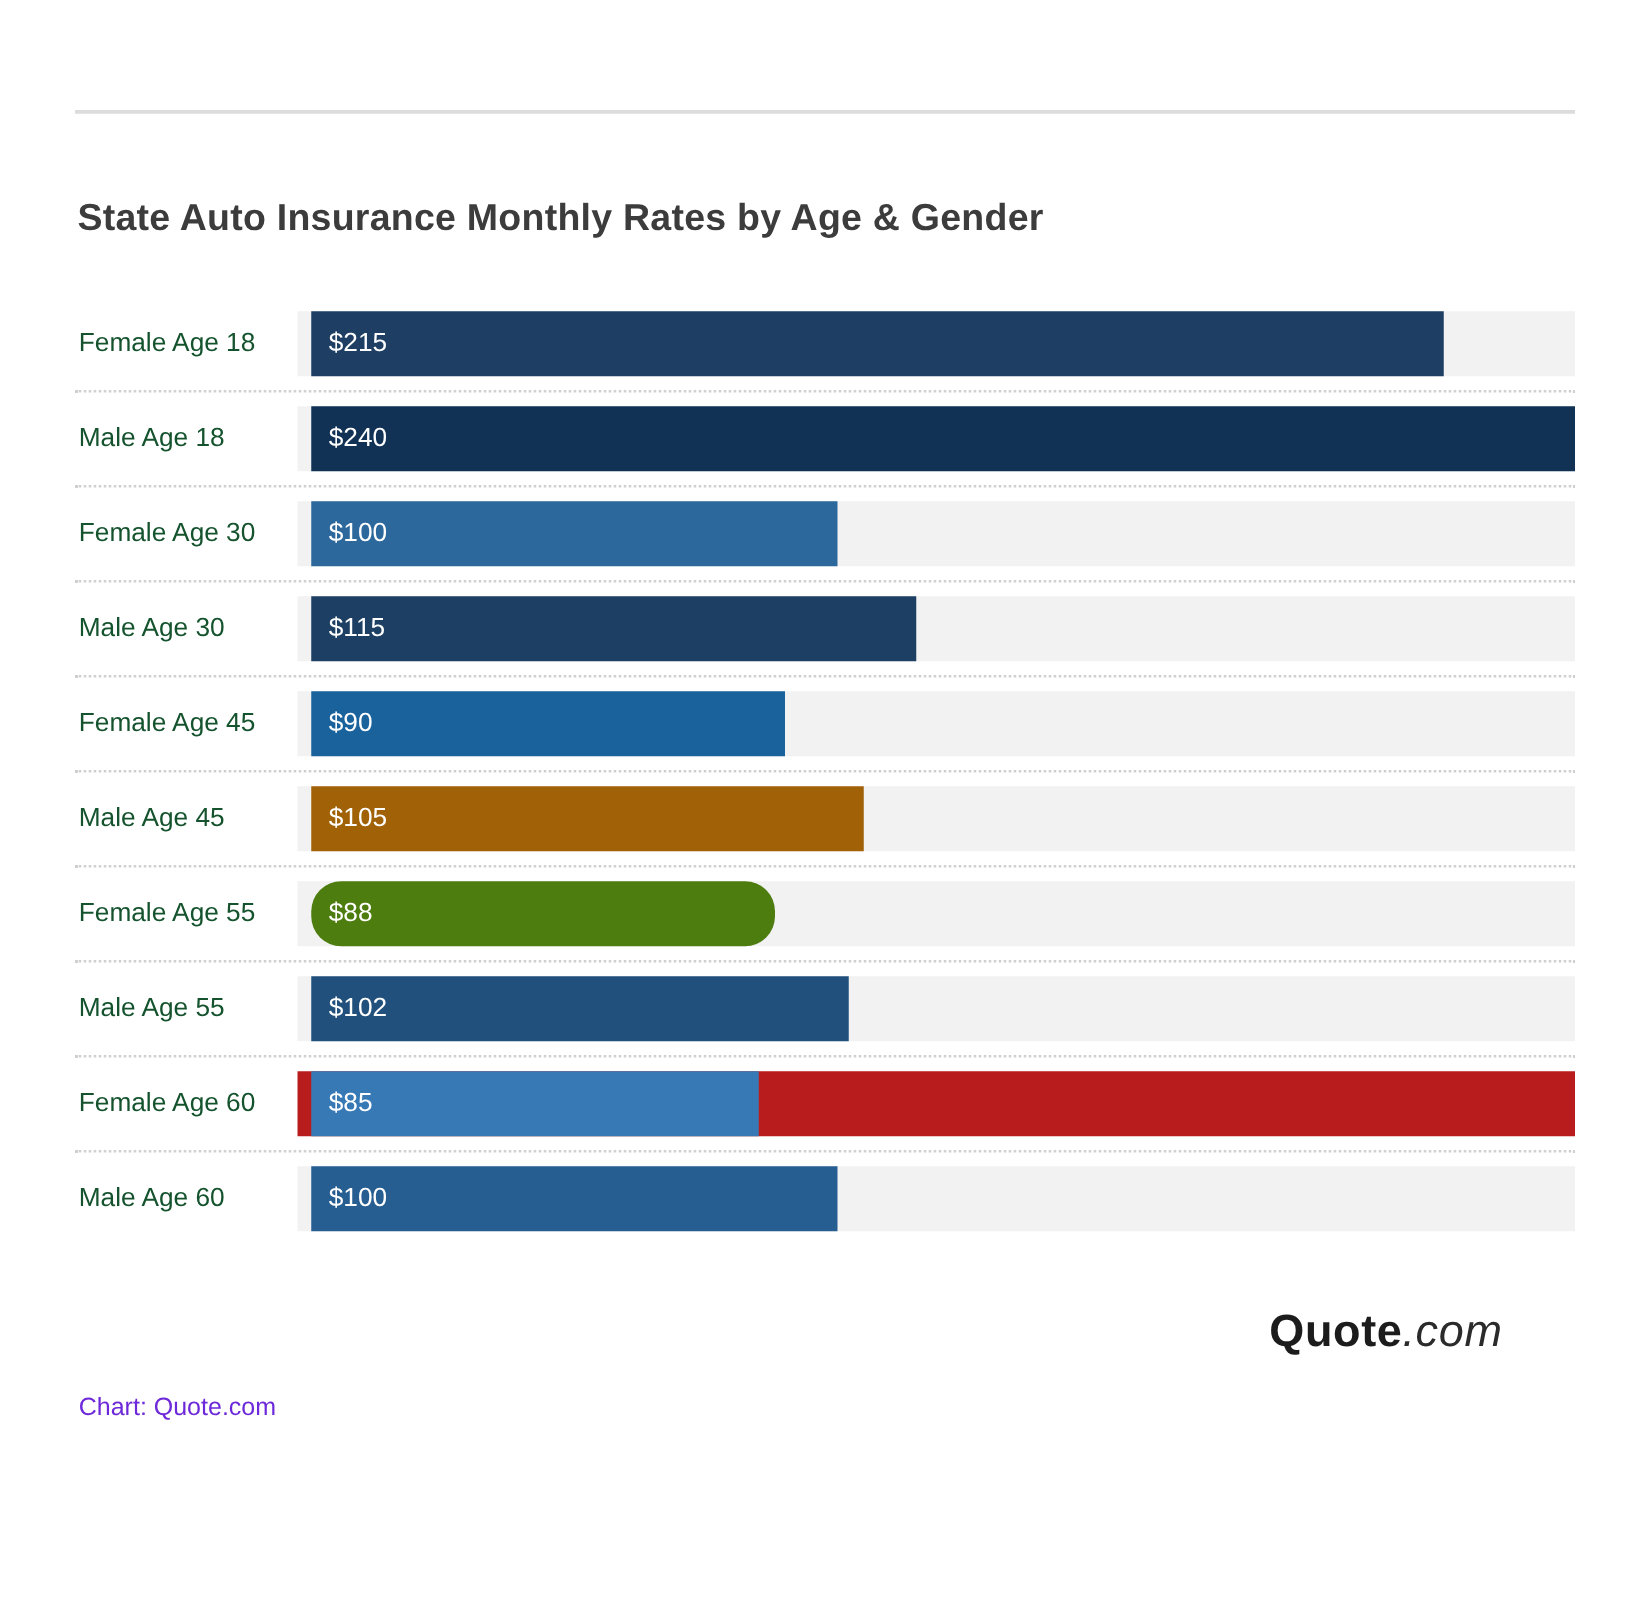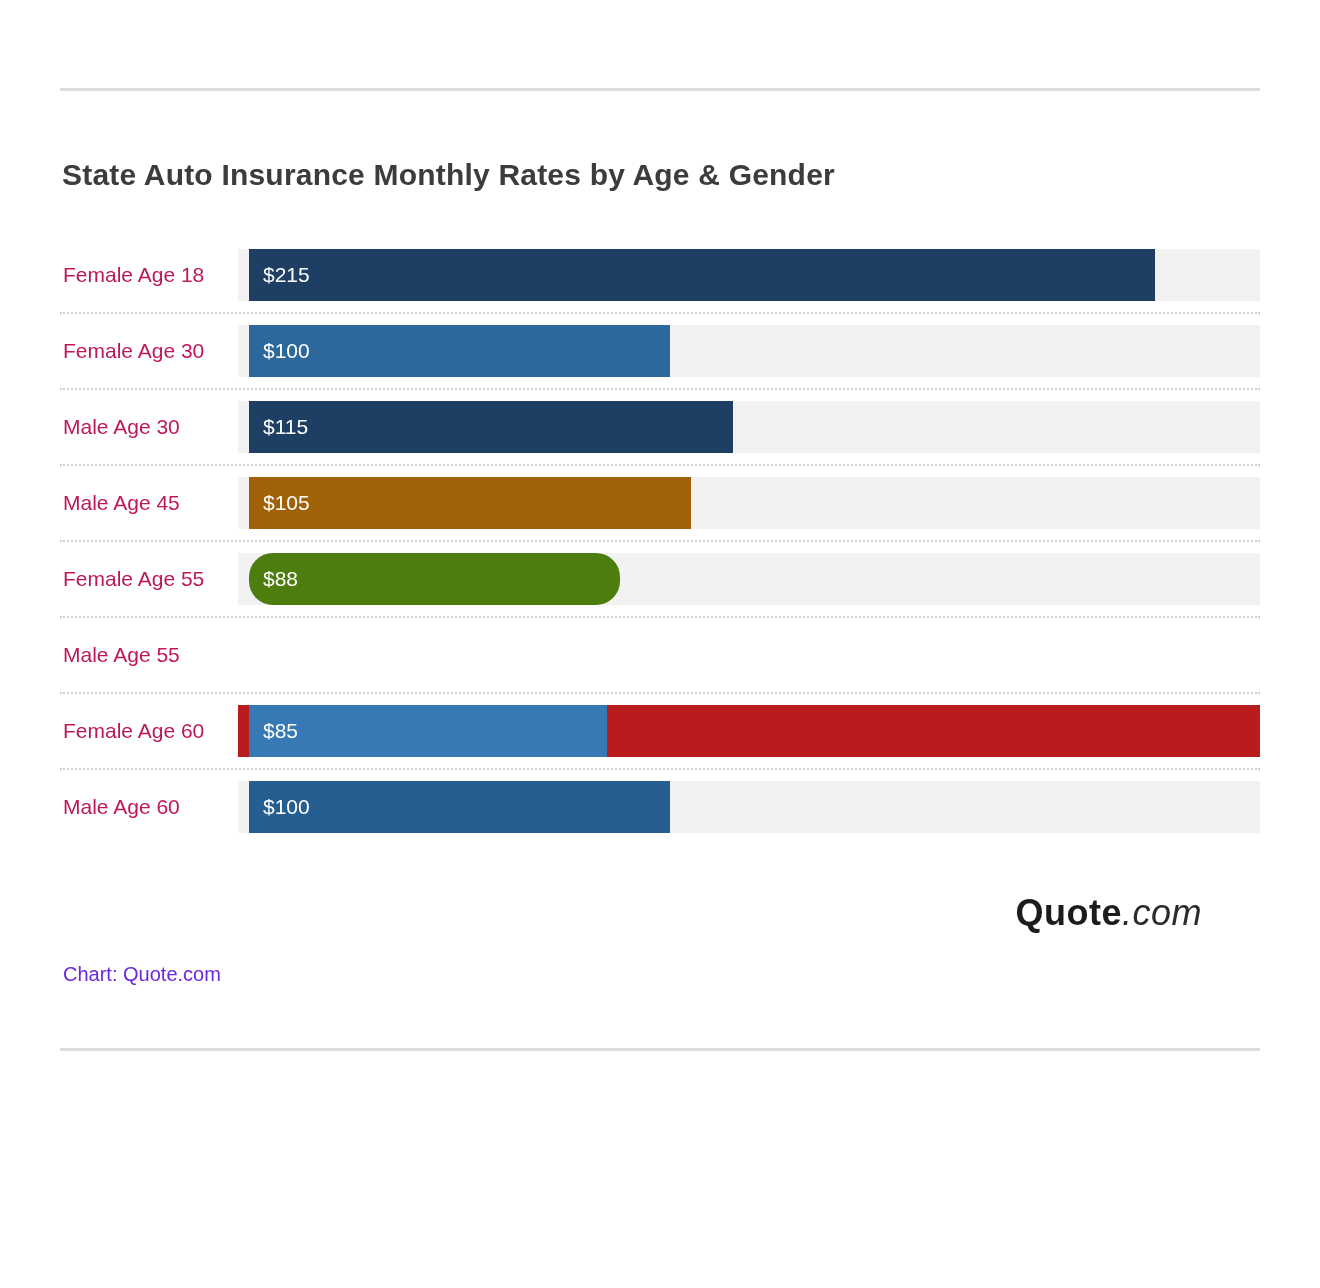--- a/index.html
+++ b/index.html
@@ -48,21 +48,21 @@
     position: absolute;
     left: 0;
     right: 0;
     bottom: -13px;
     border-top: 2px dotted #cfcfcf;
   }
   .row-label {
     width: 178px;
     flex: 0 0 178px;
     font-size: 21px;
-    color: #be185d;
+    color: #14532d;
     padding-left: 3px;
     box-sizing: border-box;
     white-space: nowrap;
   }
   .track {
     position: relative;
     flex: 1 1 auto;
     height: 52px;
     background: #f2f2f2;
     padding-left: 11px;
@@ -111,53 +111,74 @@
       <div>
           <div class="row">
             <div class="row-label">Female Age 18</div>
             <div class="track" style="background: rgb(242, 242, 242);">
               <div class="bar" style="width: 89.5833%; background: rgb(30, 63, 99);">
                 <span class="bar-value">$215</span>
               </div>
             </div>
           </div>
           <div class="row">
+            <div class="row-label">Male Age 18</div>
+            <div class="track" style="background: rgb(242, 242, 242);">
+              <div class="bar" style="width: 100%; background: rgb(17, 50, 85);">
+                <span class="bar-value">$240</span>
+              </div>
+            </div>
+          </div>
+          <div class="row">
             <div class="row-label">Female Age 30</div>
             <div class="track" style="background: rgb(242, 242, 242);">
               <div class="bar" style="width: 41.6667%; background: rgb(45, 104, 157);">
                 <span class="bar-value">$100</span>
               </div>
             </div>
           </div>
           <div class="row">
             <div class="row-label">Male Age 30</div>
             <div class="track" style="background: rgb(242, 242, 242);">
               <div class="bar" style="width: 47.9167%; background: rgb(28, 63, 99);">
                 <span class="bar-value">$115</span>
               </div>
             </div>
           </div>
           <div class="row">
+            <div class="row-label">Female Age 45</div>
+            <div class="track" style="background: rgb(242, 242, 242);">
+              <div class="bar" style="width: 37.5%; background: rgb(26, 98, 156);">
+                <span class="bar-value">$90</span>
+              </div>
+            </div>
+          </div>
+          <div class="row">
             <div class="row-label">Male Age 45</div>
             <div class="track" style="background: rgb(242, 242, 242);">
               <div class="bar" style="width: 43.75%; background: #a16207;">
                 <span class="bar-value">$105</span>
               </div>
             </div>
           </div>
           <div class="row">
             <div class="row-label">Female Age 55</div>
             <div class="track" style="background: rgb(242, 242, 242);">
               <div class="bar" style="width: 36.6667%; background: #4d7c0f; border-radius: 24px;">
                 <span class="bar-value">$88</span>
               </div>
             </div>
           </div>
           <div class="row">
             <div class="row-label">Male Age 55</div>
+            <div class="track" style="background: rgb(242, 242, 242);">
+              <div class="bar" style="width: 42.5%; background: rgb(33, 80, 124);">
+                <span class="bar-value">$102</span>
+              </div>
+            </div>
           </div>
           <div class="row">
             <div class="row-label">Female Age 60</div>
             <div class="track" style="background: #b91c1c;">
               <div class="bar" style="width: 35.4167%; background: rgb(55, 121, 181);">
                 <span class="bar-value">$85</span>
               </div>
             </div>
           </div>
           <div class="row">

